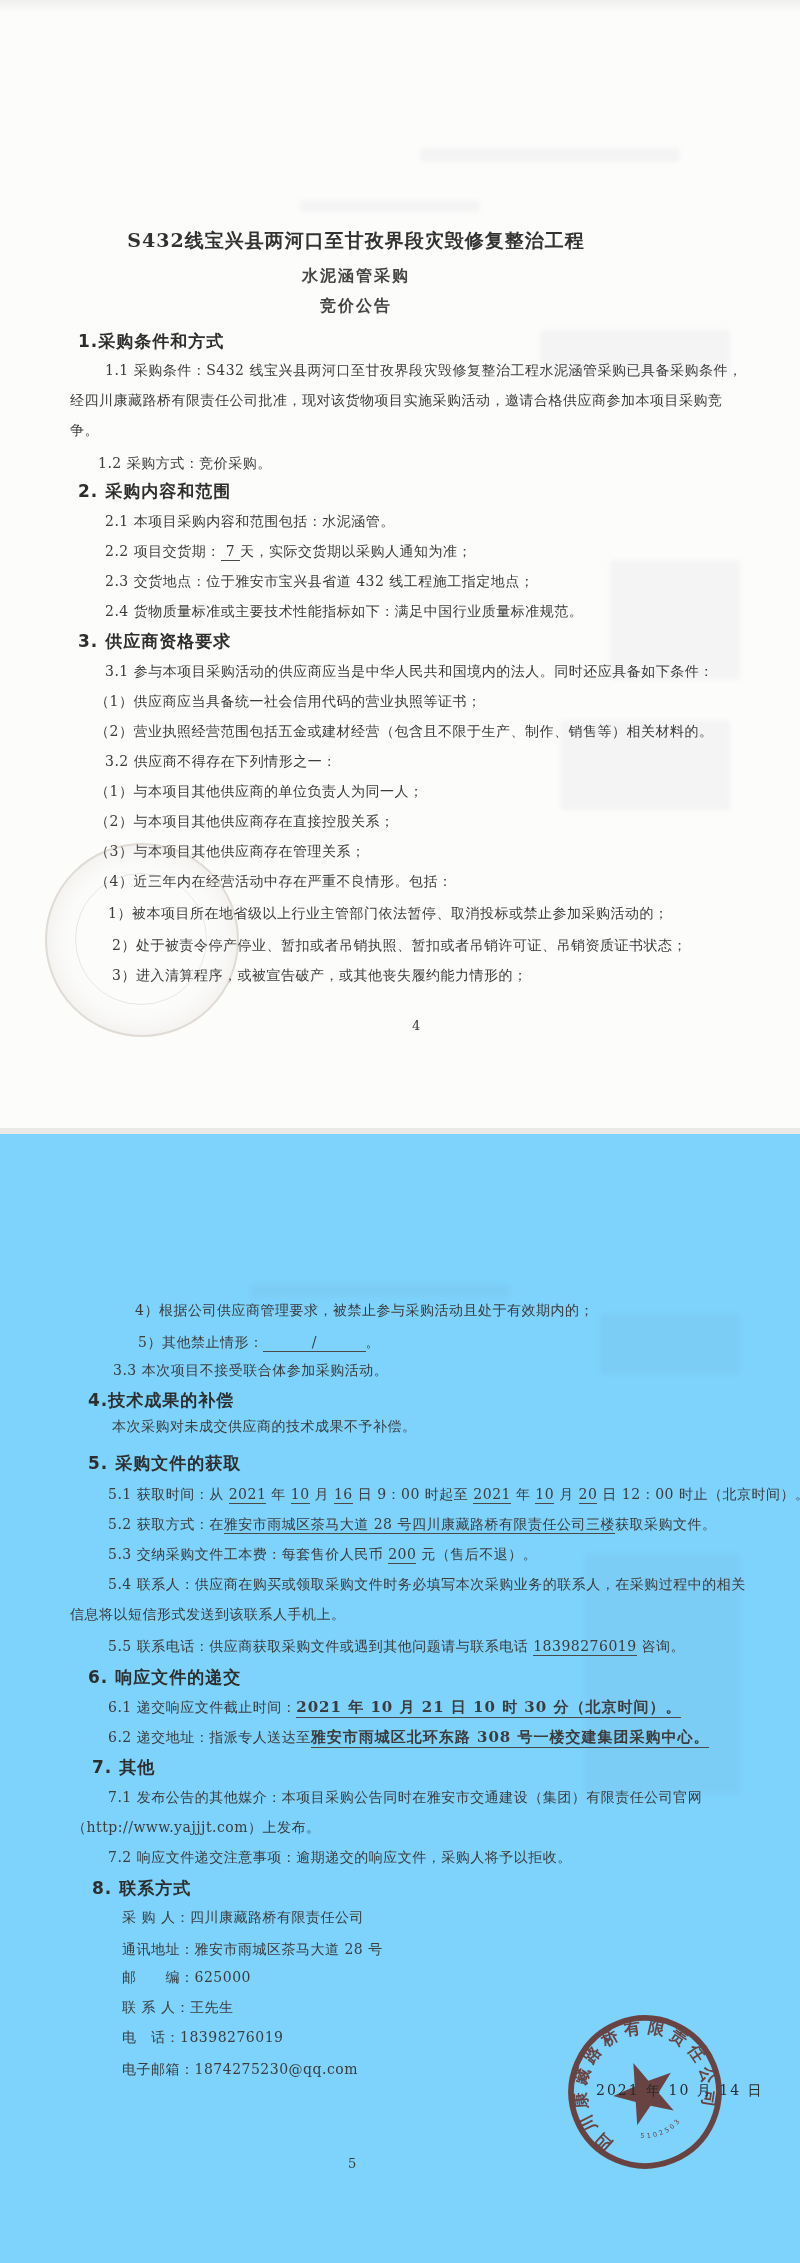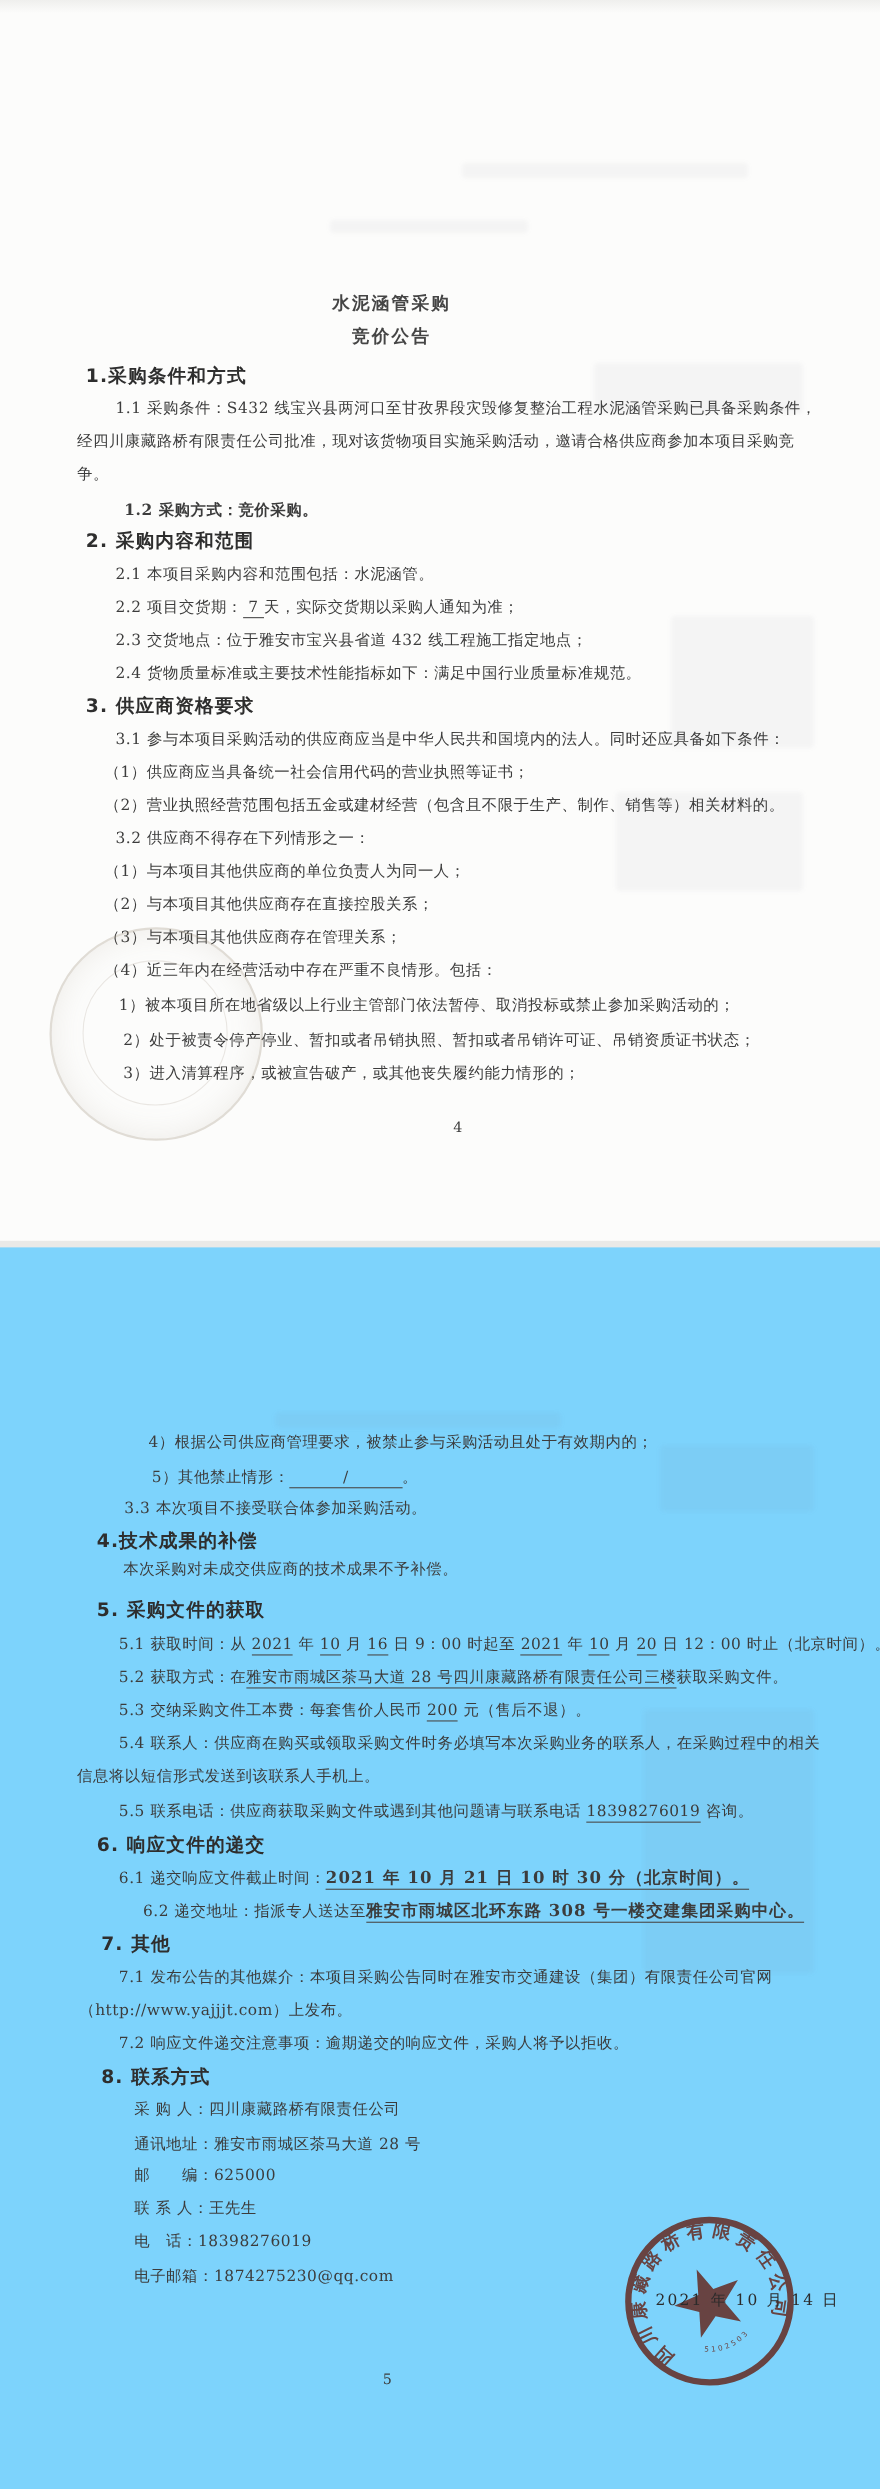--- a/index.html
+++ b/index.html
@@ -42,29 +42,30 @@
 
 <div id="canvas">
 
   <div class="page" id="page1">
     <div class="smudge" style="left:420px;top:148px;width:260px;height:14px;"></div>
     <div class="smudge" style="left:300px;top:200px;width:180px;height:12px;"></div>
     <div class="smudge" style="left:540px;top:330px;width:190px;height:46px;"></div>
     <div class="smudge" style="left:610px;top:560px;width:130px;height:120px;"></div>
     <div class="smudge" style="left:560px;top:720px;width:170px;height:90px;"></div>
 
+    <div class="titles doc-title">S432线宝兴县两河口至甘孜界段灾毁修复整治工程</div>
     <div class="titles doc-sub1">水泥涵管采购</div>
     <div class="titles doc-sub2">竞价公告</div>
 
     <div id="page1-lines">
         <div class="line h" style="top: 330px; left: 78px;"><span>1.采购条件和方式</span></div>
         <div class="line" style="top: 362px; left: 105px;"><span>1.1 采购条件：S432 线宝兴县两河口至甘孜界段灾毁修复整治工程水泥涵管采购已具备采购条件，</span></div>
         <div class="line" style="top: 392px; left: 70px; text-align: center;"><span>经四川康藏路桥有限责任公司批准，现对该货物项目实施采购活动，邀请合格供应商参加本项目采购竞</span></div>
         <div class="line" style="top: 422px; left: 70px;"><span>争。</span></div>
-        <div class="line" style="top: 455px; left: 113px; font-weight: bold;"><span>1.2 采购方式：竞价采购。</span></div>
+        <div class="line" style="top: 455px; left: 98px;"><span>1.2 采购方式：竞价采购。</span></div>
         <div class="line h" style="top: 480px; left: 78px;"><span>2. 采购内容和范围</span></div>
         <div class="line" style="top: 513px; left: 105px;"><span>2.1 本项目采购内容和范围包括：水泥涵管。</span></div>
         <div class="line" style="top: 543px; left: 105px;"><span>2.2 项目交货期：</span><span class="u"> 7 </span><span>天，实际交货期以采购人通知为准；</span></div>
         <div class="line" style="top: 573px; left: 105px;"><span>2.3 交货地点：位于雅安市宝兴县省道 432 线工程施工指定地点；</span></div>
         <div class="line" style="top: 603px; left: 105px;"><span>2.4 货物质量标准或主要技术性能指标如下：满足中国行业质量标准规范。</span></div>
         <div class="line h" style="top: 630px; left: 78px;"><span>3.  供应商资格要求</span></div>
         <div class="line" style="top: 663px; left: 105px;"><span>3.1 参与本项目采购活动的供应商应当是中华人民共和国境内的法人。同时还应具备如下条件：</span></div>
         <div class="line" style="top: 693px; left: 95px;"><span>（1）供应商应当具备统一社会信用代码的营业执照等证书；</span></div>
         <div class="line" style="top: 723px; left: 95px;"><span>（2）营业执照经营范围包括五金或建材经营（包含且不限于生产、制作、销售等）相关材料的。</span></div>
         <div class="line" style="top: 753px; left: 105px;"><span>3.2 供应商不得存在下列情形之一：</span></div>
@@ -94,21 +95,21 @@
         <div class="line" style="top: 284px; left: 112px;"><span>本次采购对未成交供应商的技术成果不予补偿。</span></div>
         <div class="line h" style="top: 318px; left: 88px;"><span>5.  采购文件的获取</span></div>
         <div class="line" style="top: 352px; left: 108px;"><span>5.1 获取时间：从 </span><span class="u">2021</span><span> 年 </span><span class="u">10</span><span> 月 </span><span class="u">16</span><span> 日 9：00 时起至 </span><span class="u">2021</span><span> 年 </span><span class="u">10</span><span> 月 </span><span class="u">20</span><span> 日 12：00 时止（北京时间）。</span></div>
         <div class="line" style="top: 382px; left: 108px;"><span>5.2  获取方式：在</span><span class="u">雅安市雨城区茶马大道 28 号四川康藏路桥有限责任公司三楼</span><span>获取采购文件。</span></div>
         <div class="line" style="top: 412px; left: 108px;"><span>5.3 交纳采购文件工本费：每套售价人民币 </span><span class="u">200</span><span> 元（售后不退）。</span></div>
         <div class="line" style="top: 442px; left: 108px;"><span>5.4 联系人：供应商在购买或领取采购文件时务必填写本次采购业务的联系人，在采购过程中的相关</span></div>
         <div class="line" style="top: 472px; left: 70px;"><span>信息将以短信形式发送到该联系人手机上。</span></div>
         <div class="line" style="top: 504px; left: 108px;"><span>5.5 联系电话：供应商获取采购文件或遇到其他问题请与联系电话 </span><span class="u">18398276019</span><span> 咨询。</span></div>
         <div class="line h" style="top: 532px; left: 88px;"><span>6.  响应文件的递交</span></div>
         <div class="line" style="top: 564px; left: 108px;"><span>6.1 递交响应文件截止时间：</span><span class="u b lg">2021 年 10 月 21 日 10 时 30 分（北京时间）。</span></div>
-        <div class="line" style="top: 594px; left: 108px; margin-left: 22px;"><span>6.2 递交地址：指派专人送达至</span><span class="u b lg">雅安市雨城区北环东路 308 号一楼交建集团采购中心。</span></div>
+        <div class="line" style="top: 594px; left: 108px;"><span>6.2 递交地址：指派专人送达至</span><span class="u b lg">雅安市雨城区北环东路 308 号一楼交建集团采购中心。</span></div>
         <div class="line h" style="top: 622px; left: 92px;"><span>7.  其他</span></div>
         <div class="line" style="top: 655px; left: 108px;"><span>7.1 发布公告的其他媒介：本项目采购公告同时在雅安市交通建设（集团）有限责任公司官网</span></div>
         <div class="line" style="top: 685px; left: 72px;"><span>（http://www.yajjjt.com）上发布。</span></div>
         <div class="line" style="top: 715px; left: 108px;"><span>7.2 响应文件递交注意事项：逾期递交的响应文件，采购人将予以拒收。</span></div>
         <div class="line h" style="top: 743px; left: 92px;"><span>8.  联系方式</span></div>
         <div class="line" style="top: 775px; left: 122px;"><span>采 购 人：四川康藏路桥有限责任公司</span></div>
         <div class="line" style="top: 807px; left: 122px;"><span>通讯地址：雅安市雨城区茶马大道 28 号</span></div>
         <div class="line" style="top: 835px; left: 122px; text-align: center;"><span>邮　　编：625000</span></div>
         <div class="line" style="top: 865px; left: 122px;"><span>联 系 人：王先生</span></div>
         <div class="line" style="top: 895px; left: 122px;"><span>电　话：18398276019</span></div>

